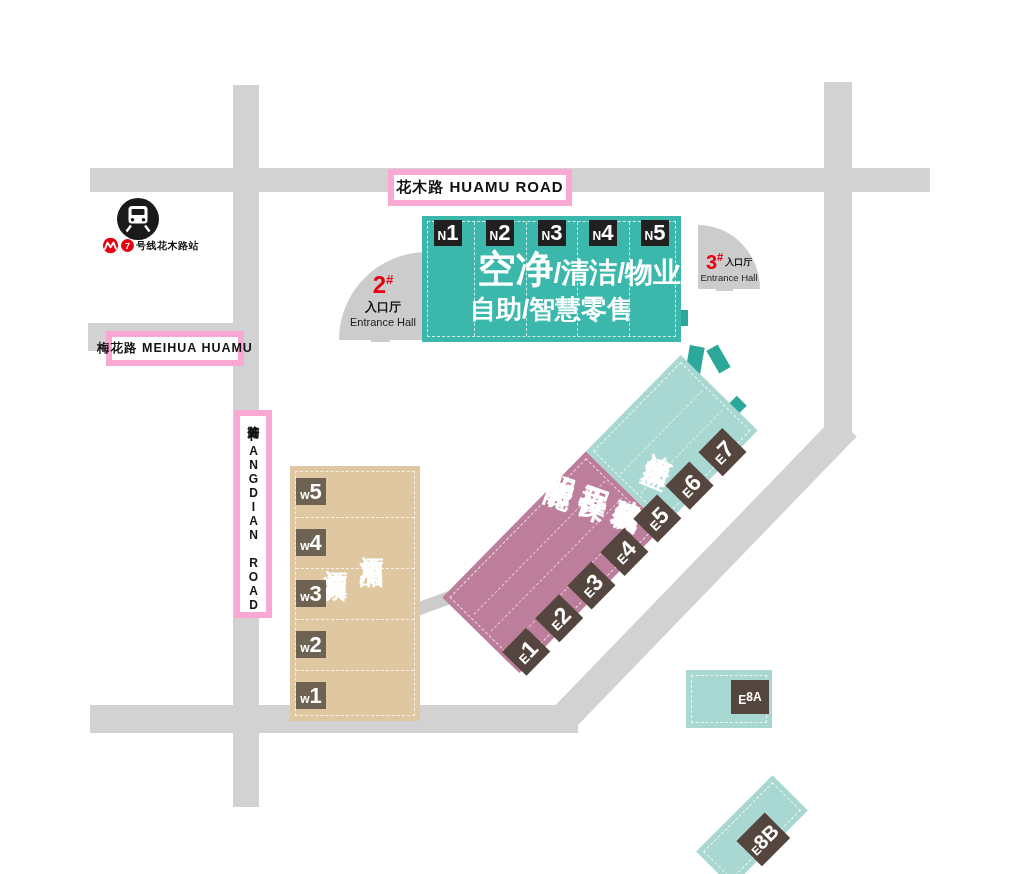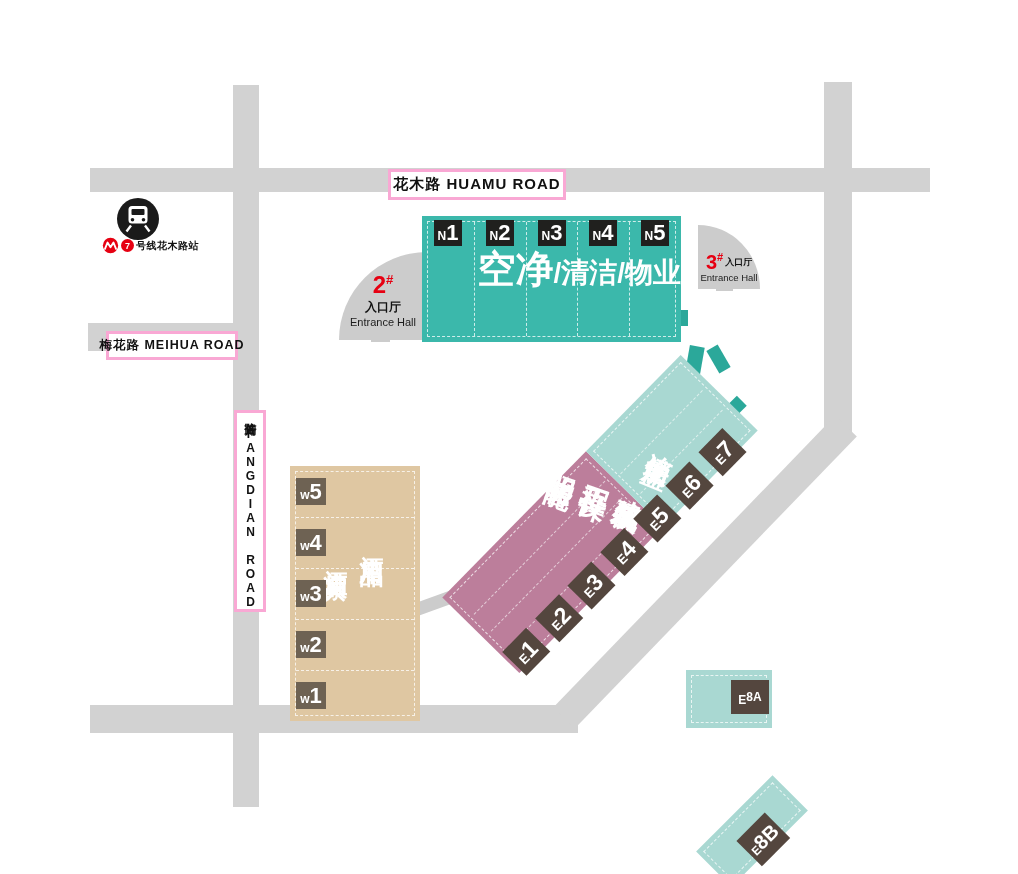--- a/index.html
+++ b/index.html
@@ -6,21 +6,21 @@
     --teal:#3bb8ab; --teal-light:#a9d8d2; --teal-dark:#2ba89a;
     --pink:#bc7e9b; --tan:#dfc7a2; --road:#d2d2d2; --fan:#cccccc;
     --badge-dark:#20201e; --badge-brown:#6e6253; --badge-e:#54463e;
     --red:#e60012; --ink:#111111;
   }
   html,body{margin:0;padding:0;background:#fff;}
   #map{position:relative;width:1018px;height:874px;background:#fff;overflow:hidden;
        font-family:"Liberation Sans",sans-serif;color:var(--ink);}
   .abs{position:absolute;}
   .road{position:absolute;background:var(--road);}
-  .rlabel{position:absolute;background:#fff;border:3px solid #f9a8d4;display:flex;
+  .rlabel{position:absolute;background:#fff;border:6px solid #f9a8d4;display:flex;
           align-items:center;justify-content:center;font-weight:bold;letter-spacing:1px;
           font-size:15px;white-space:nowrap;z-index:5;}
   .vtext{writing-mode:vertical-rl;text-orientation:upright;}
   .fan{position:absolute;background:var(--fan);z-index:2;}
   .fan .num{color:var(--red);font-weight:bold;line-height:1;}
   .fan .hash{font-size:55%;vertical-align:super;}
   .fan .zh{font-weight:bold;color:#121212;}
   .fan .en{color:#1c1c1c;}
   .stub{position:absolute;background:var(--fan);z-index:1;}
   .tconn{position:absolute;background:var(--teal-dark);z-index:1;}
@@ -80,21 +80,21 @@
   <div class="road" style="left:233px;top:85px;width:26px;height:722px;"></div>
   <div class="road" style="left:824px;top:82px;width:28px;height:352px;"></div>
   <div class="road" style="left:88px;top:323px;width:150px;height:28px;"></div>
   <div class="road" style="left:90px;top:705px;width:488px;height:28px;"></div>
   <div class="road" style="left:502px;top:557px;width:406px;height:30px;transform:rotate(-46deg);"></div>
 
   <div class="rlabel" style="left:388px;top:169px;width:172px;height:25px;">
       <span>花木路 HUAMU ROAD</span>
     </div>
   <div class="rlabel" style="left:106px;top:331px;width:126px;height:23px;font-size:12.5px;">
-      <span>梅花路 MEIHUA ROAD</span>
+      <span>梅花路 MEIHUA HUAMU</span>
     </div>
   <div class="rlabel vtext" style="left:234px;top:410px;width:26px;height:196px;font-size:12px;letter-spacing:0;">
       <span>芳甸路 FANGDIAN ROAD</span>
     </div>
 
   <div class="abs" id="metro">
     <span class="abs" style="left:17px;top:2px;">
       <svg width="42" height="42" viewBox="-21 -21 42 42">
         <circle cx="0" cy="0" r="21" fill="#1a1a1a"></circle>
         <rect x="-9.5" y="-13" width="19" height="17.5" rx="3.5" fill="#ffffff"></rect>
@@ -172,20 +172,21 @@
       </div>
     <div class="badge n-badge" style="left:167px;">
         <span class="bp">N</span>
         <span class="bn">4</span>
       </div>
     <div class="badge n-badge" style="left:219px;">
         <span class="bp">N</span>
         <span class="bn">5</span>
       </div>
     <div id="n-line1" class="zone-text"><span class="big">空净</span><span>/清洁/物业</span></div>
+    <div id="n-line2" class="zone-text">自助/智慧零售</div>
   </div>
 
   <div class="strip dash-inset" id="w-strip">
     <div class="divider-h" style="top:51px;left:6px;right:6px;"></div>
     <div class="divider-h" style="top:102px;left:6px;right:6px;"></div>
     <div class="divider-h" style="top:153px;left:6px;right:6px;"></div>
     <div class="divider-h" style="top:204px;left:6px;right:6px;"></div>
     <div class="badge w-badge" style="top:12px;">
         <span class="bp">w</span>
         <span class="bn">5</span>

